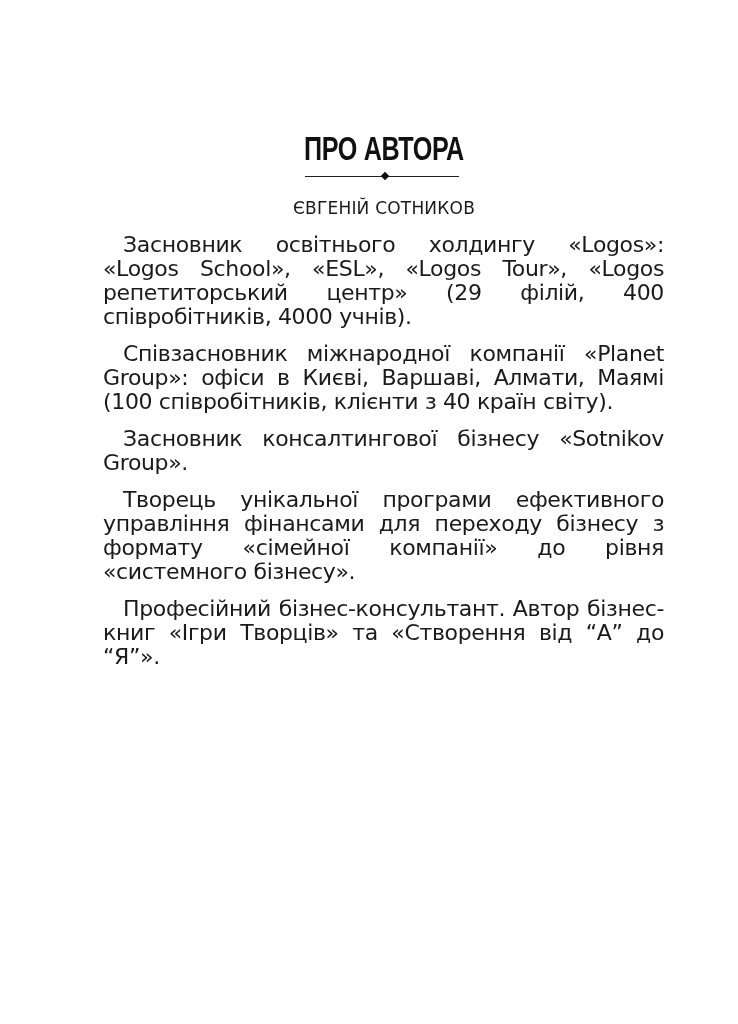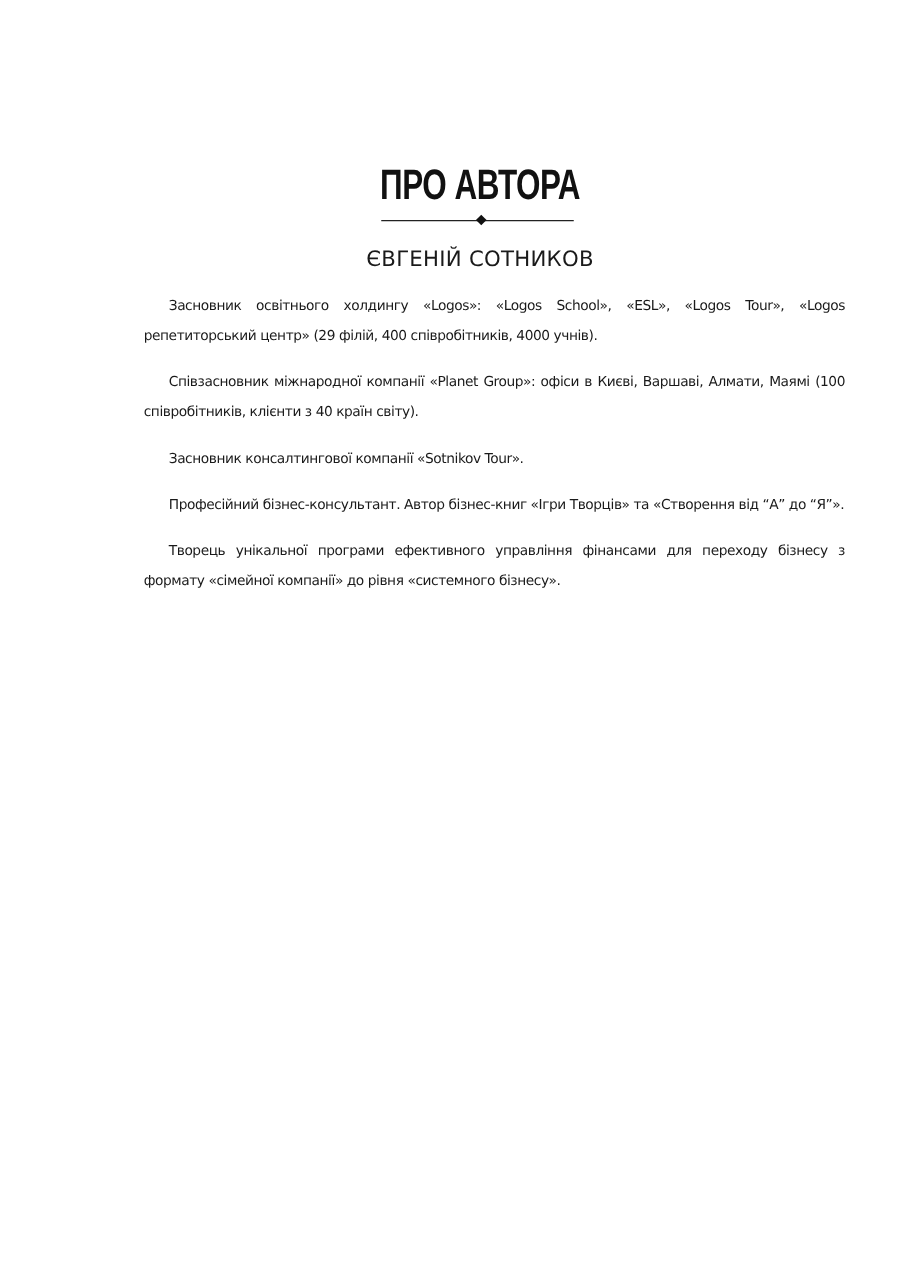--- a/index.html
+++ b/index.html
@@ -57,25 +57,25 @@
       top: 198px;
       text-align: center;
       font-family: "DejaVu Sans", sans-serif;
       font-size: 17px;
       line-height: 20px;
       color: #1a1a1a;
       letter-spacing: 0.2px;
     }
     .body-text {
       position: absolute;
-      left: 115px;
+      left: 103px;
       top: 233px;
       width: 561px;
       font-family: "DejaVu Sans", sans-serif;
-      font-size: 11px;
+      font-size: 22px;
       line-height: 24px;
       color: #1a1a1a;
       letter-spacing: -0.35px;
     }
     .body-text p {
       margin: 0 0 13px 0;
       text-indent: 20px;
       text-align: justify;
       text-align-last: left;
       hyphens: manual;
@@ -88,17 +88,17 @@
   <h1 class="title" style="margin:0;">ПРО АВТОРА</h1>
 
   <div class="divider"></div>
   <div class="divider-diamond"></div>
 
   <div class="author">ЄВГЕНІЙ СОТНИКОВ</div>
 
   <div class="body-text">
     <p>Засновник освітнього холдингу «Logos»: «Logos School», «ESL», «Logos Tour», «Logos репетиторський центр» (29 філій, 400 співробітників, 4000 учнів).</p>
     <p>Співзасновник міжнародної компанії «Planet Group»: офіси в Києві, Варшаві, Алмати, Маямі (100 співробітників, клієнти з 40 країн світу).</p>
-    <p>Засновник консалтингової компанії «Sotnikov Tour».</p>
+    <p>Засновник консалтингової бізнесу «Sotnikov Group».</p>
+    <p>Творець унікальної програми ефективного управління фі­нансами для переходу бізнесу з формату «сімейної компанії» до рівня «системного бізнесу».</p>
     <p>Професійний бізнес-консультант. Автор бізнес-книг «Ігри Творців» та «Створення від “А” до “Я”».</p>
-    <p>Творець унікальної програми ефективного управління фі­нансами для переходу бізнесу з формату «сімейної компанії» до рівня «системного бізнесу».</p>
   </div>
 </div>
 
 </body></html>

